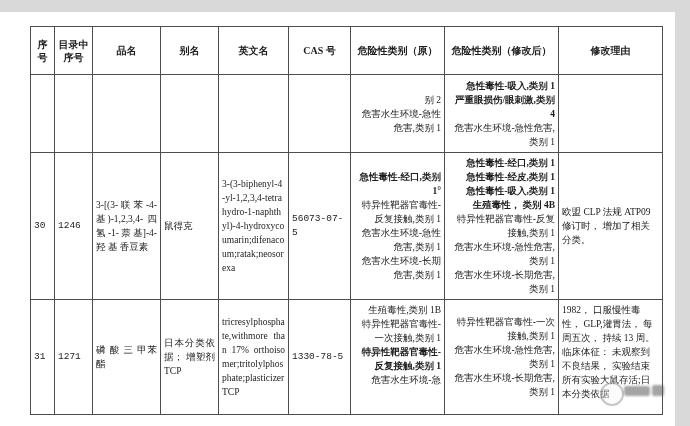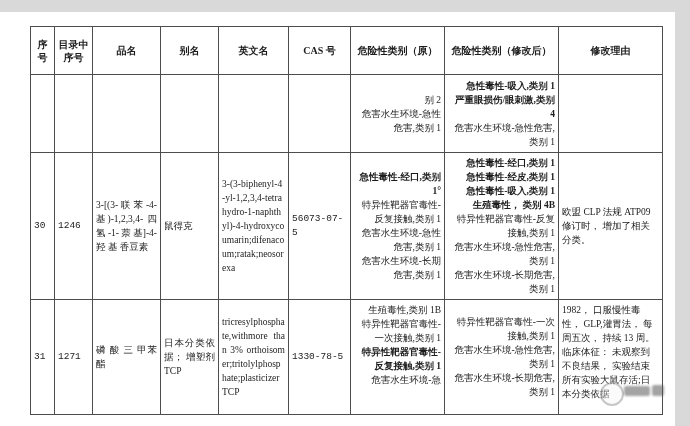--- a/index.html
+++ b/index.html
@@ -155,21 +155,21 @@
           <div class="line">危害水生环境-长期危害,类别 1</div>
         </td>
         <td class="mid">欧盟 CLP 法规 ATP09 修订时， 增加了相关分类。</td>
       </tr>
 
       <tr class="r2">
         <td class="ctr">31</td>
         <td class="ctr">1271</td>
         <td class="jus">磷 酸 三 甲苯酯</td>
         <td class="jus">日本分类依据； 增塑剂 TCP</td>
-        <td class="eng">tricresylphosphate,withmore than 3% orthoisomer;tritolylphosphate;plasticizer TCP</td>
+        <td class="eng">tricresylphosphate,withmore than 17% orthoisomer;tritolylphosphate;plasticizer TCP</td>
         <td class="ctr">1330-78-5</td>
         <td class="top">
           <div class="clip">
             <div class="line">生殖毒性,类别 1B</div>
             <div class="line">特异性靶器官毒性-一次接触,类别 1</div>
             <div class="line b">特异性靶器官毒性-反复接触,类别 1</div>
             <div class="line">危害水生环境-急</div>
           </div>
         </td>
         <td class="top">

